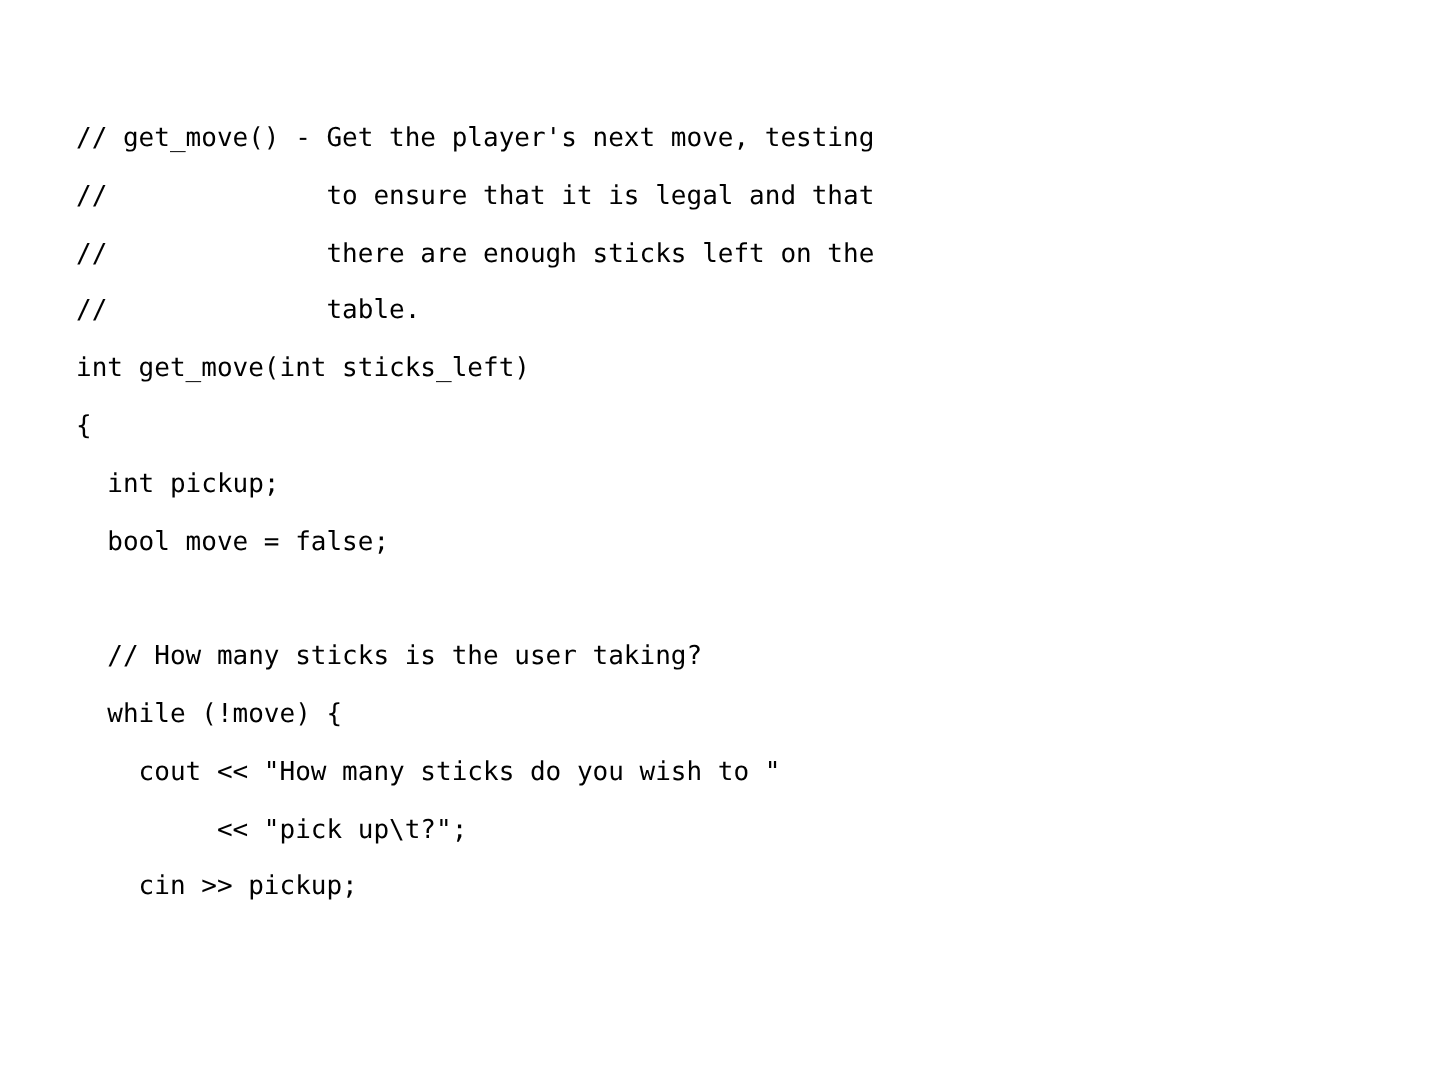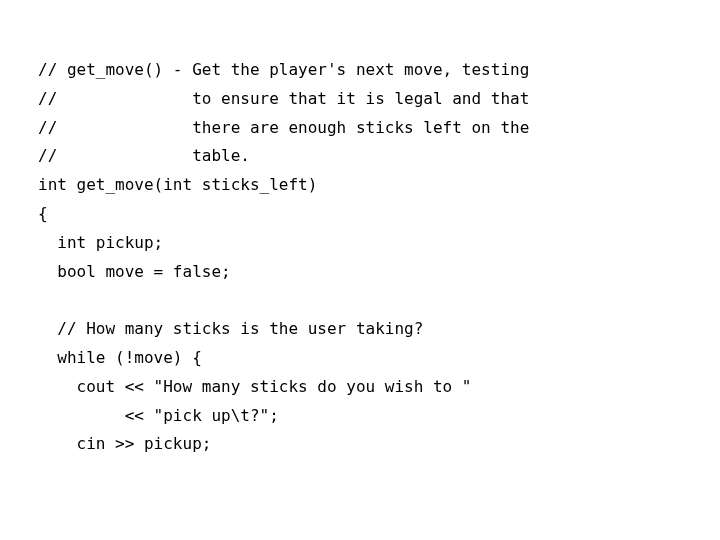--- a/index.html
+++ b/index.html
@@ -23,21 +23,21 @@
   }
   #code-listing {
     position: absolute;
     left: 38px;
     top: 56px;
     width: 670px;
     margin: 0;
     padding: 0;
     color: #000000;
     font-family: "DejaVu Sans Mono", "Liberation Mono", monospace;
-    font-size: 16px;
+    font-size: 13px;
     line-height: 28.8px;
     letter-spacing: 0px;
     white-space: pre;
     font-weight: 400;
     -webkit-font-smoothing: none;
   }
   .code-line {
     display: block;
     height: 28.8px;
     white-space: pre;

